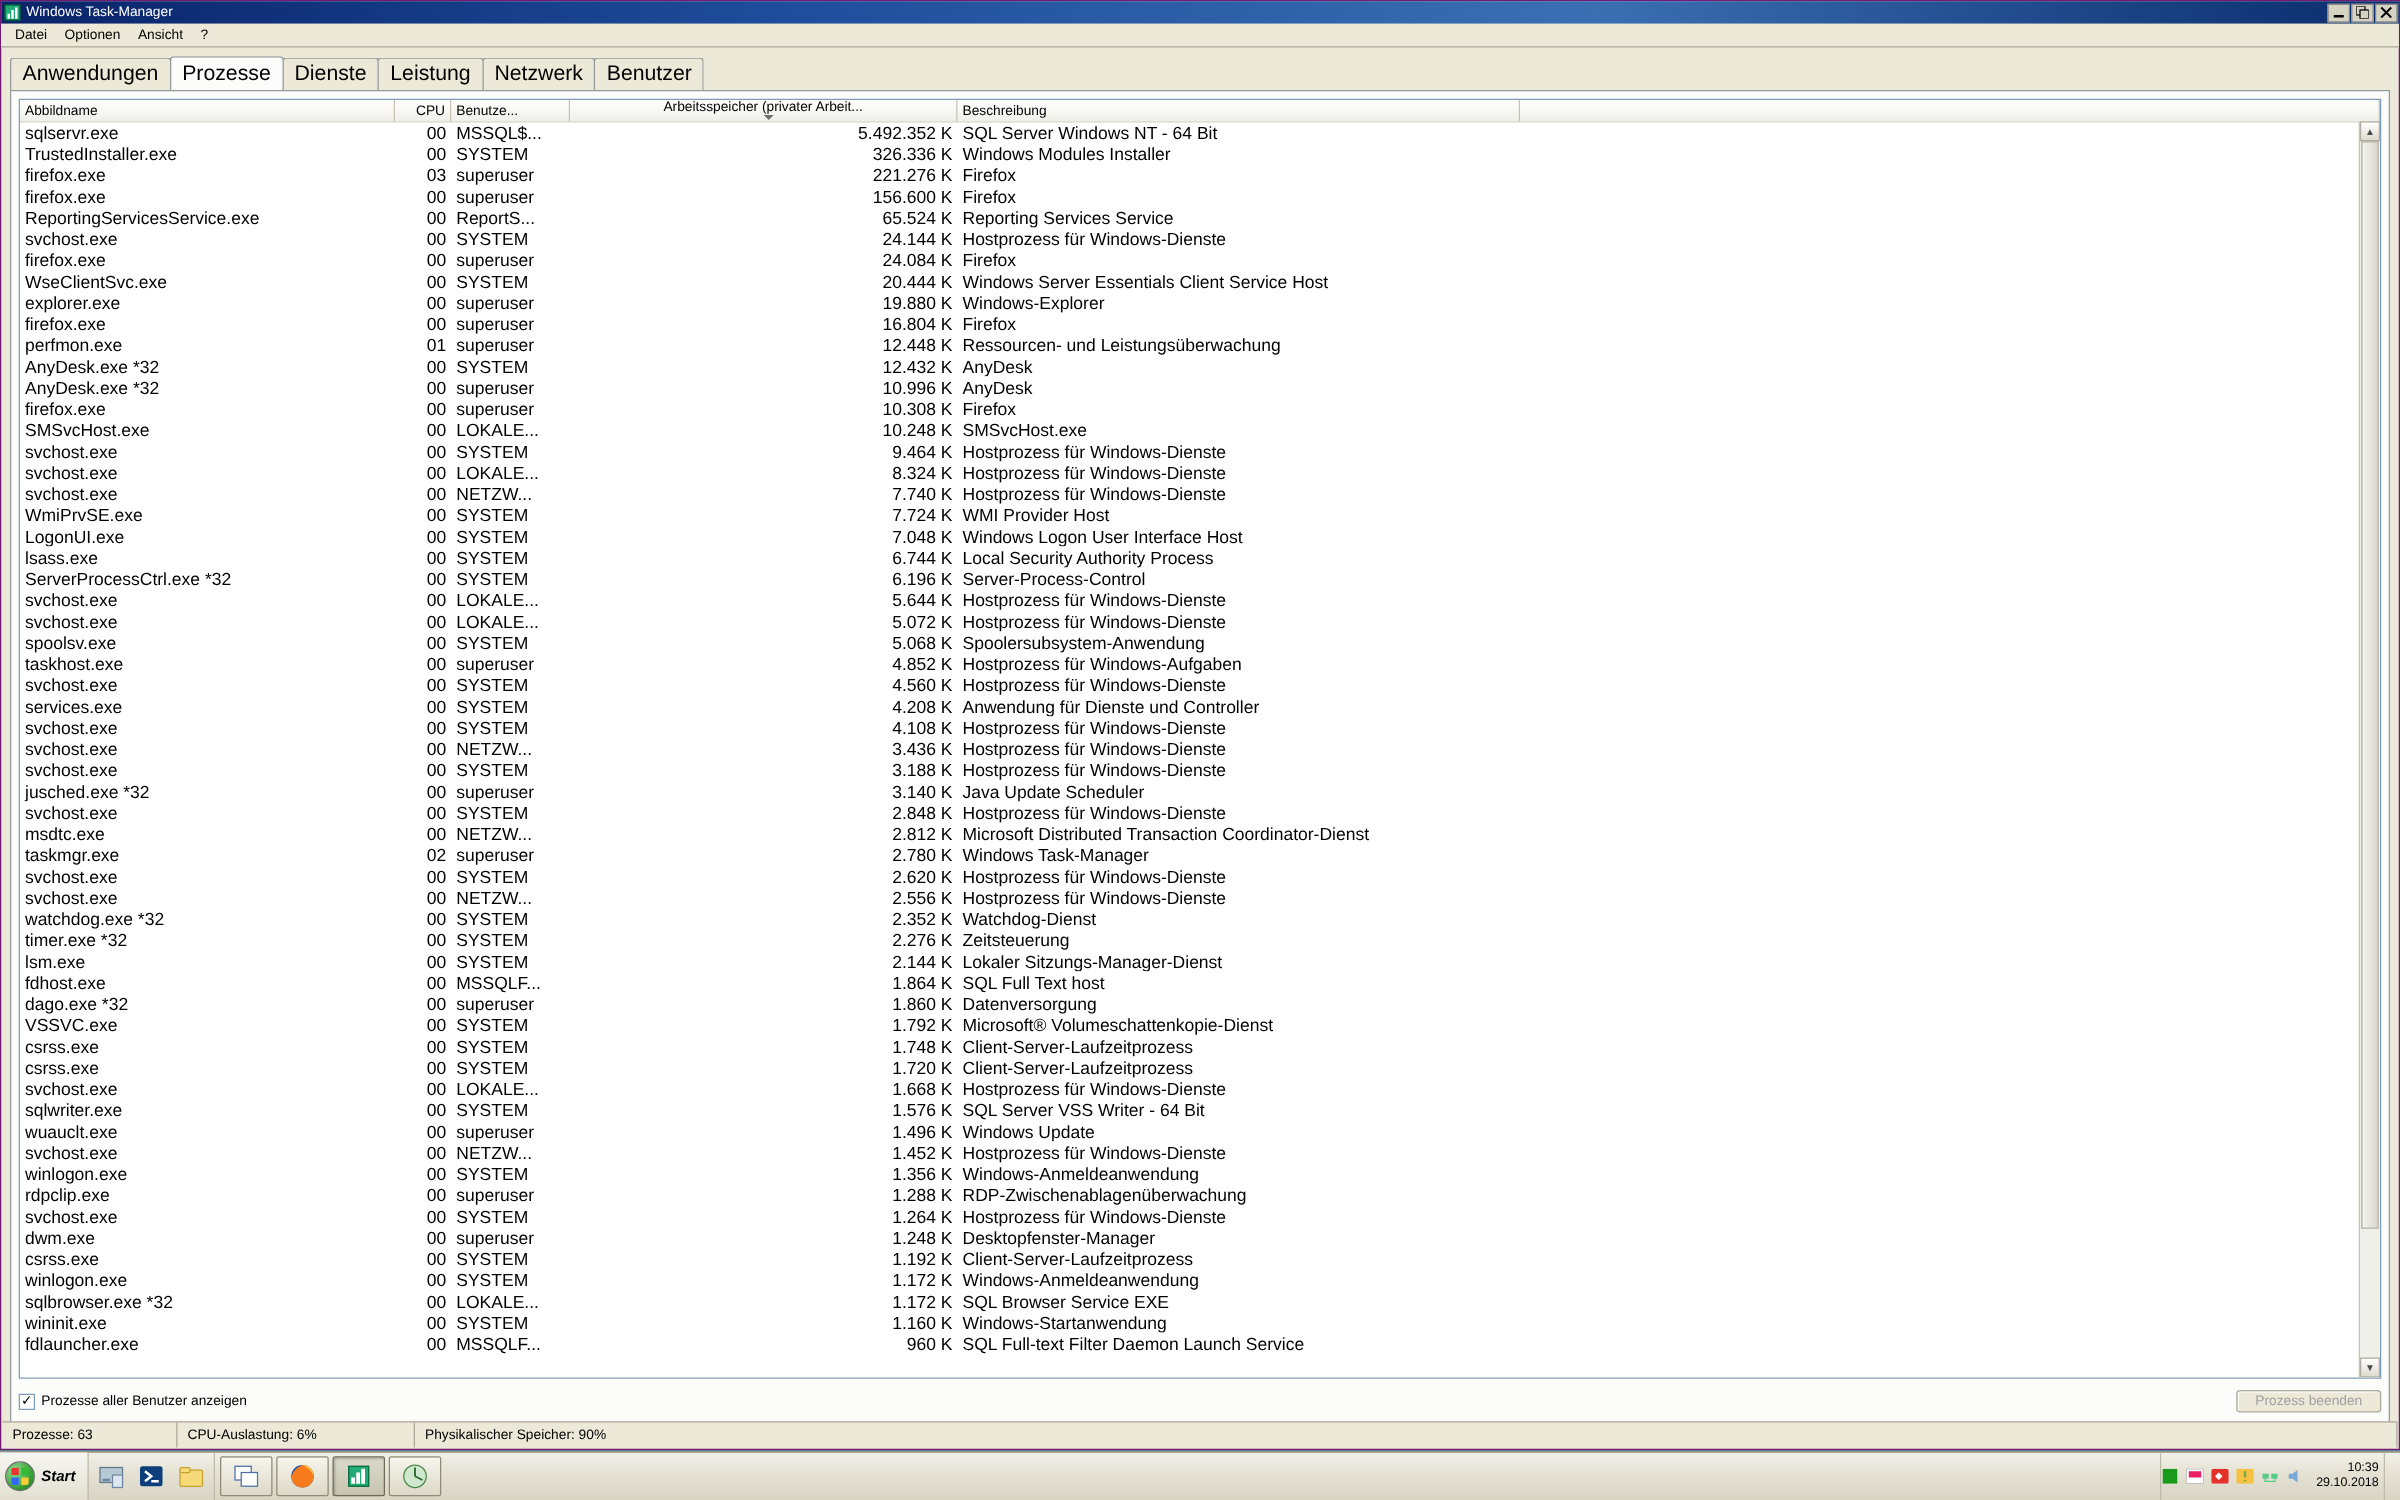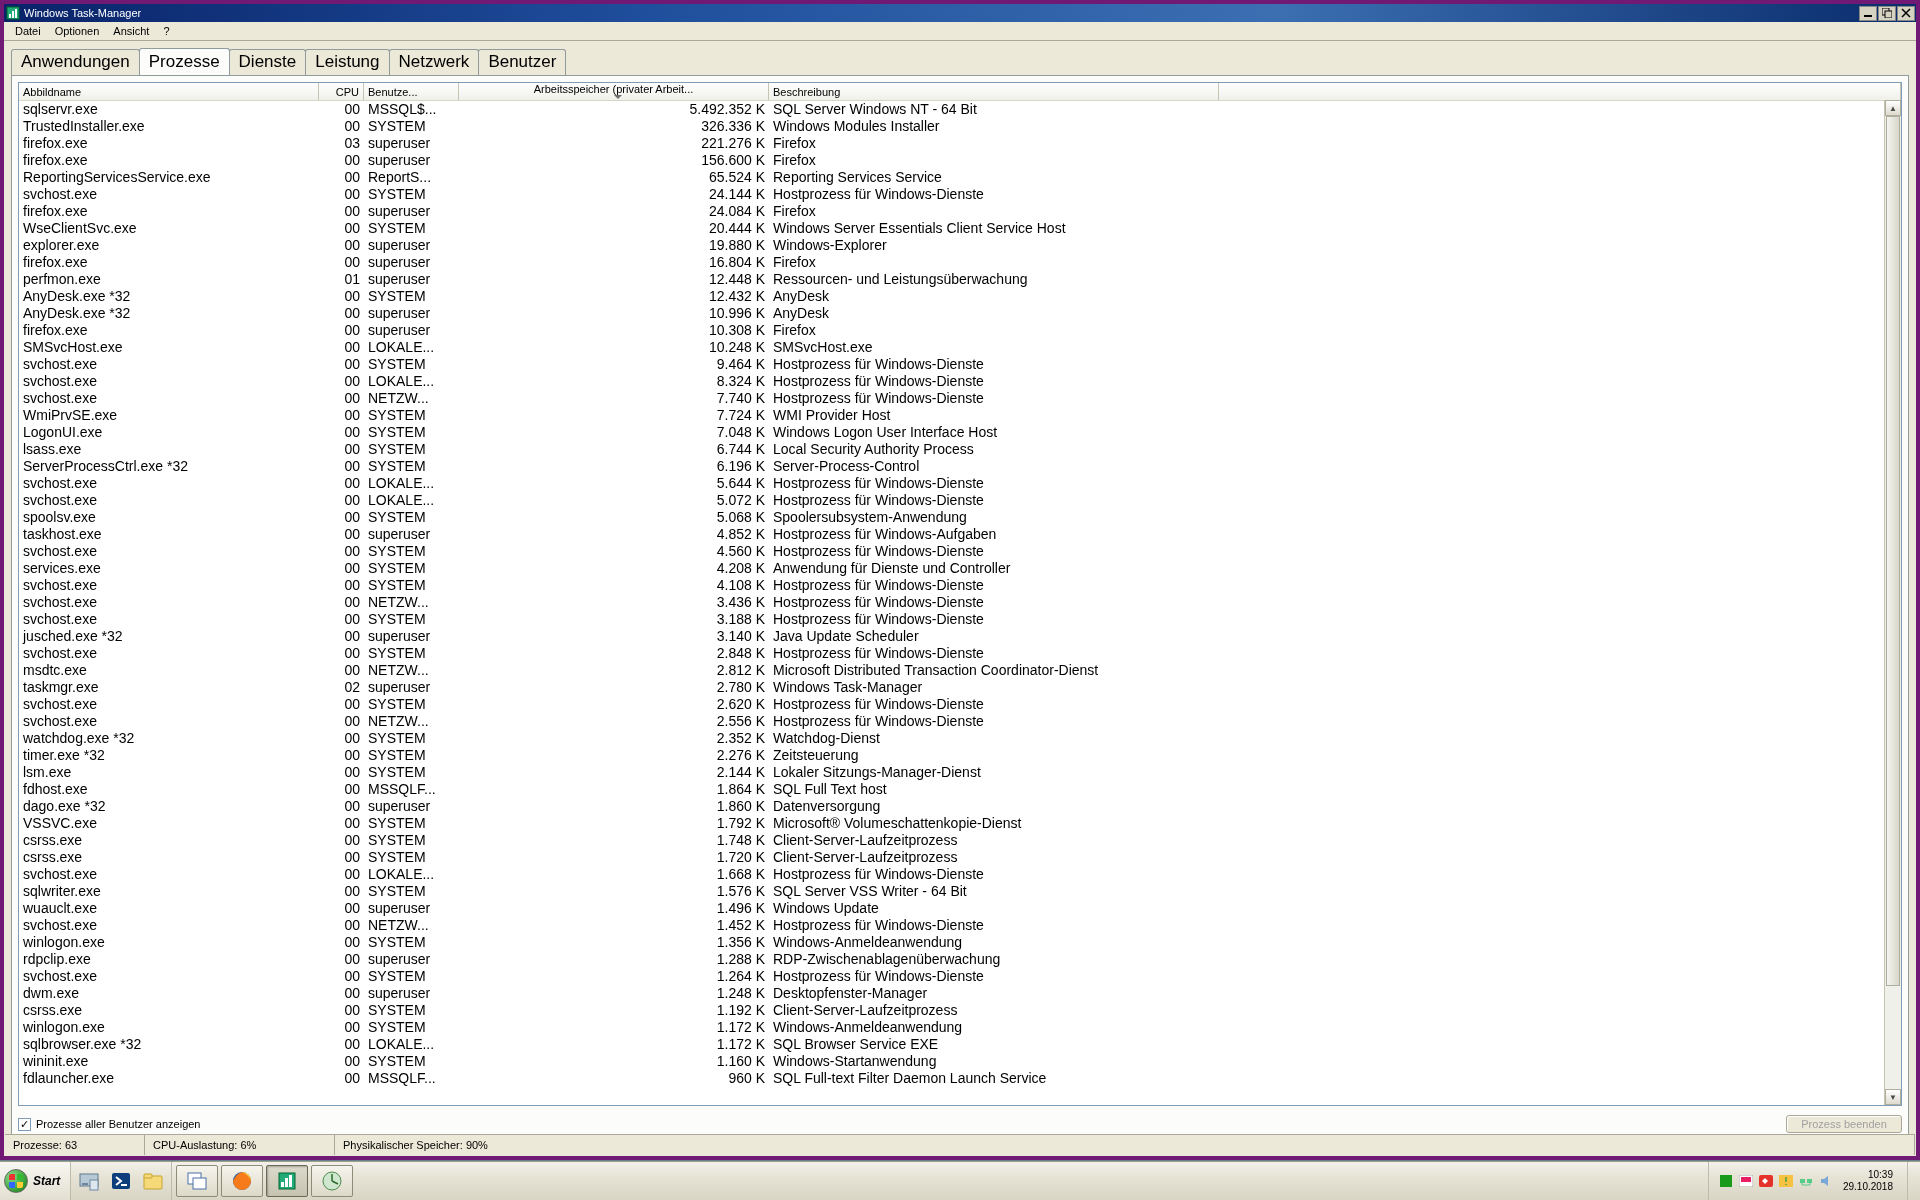--- a/index.html
+++ b/index.html
@@ -8,21 +8,21 @@
     background: #67808d;
     font-family: "Tahoma", "Segoe UI", sans-serif;
     font-size: 11px;
     overflow: hidden;
   }
   .window {
     position: absolute;
     left: 0; top: 0;
     width: 1920px; height: 1160px;
     background: #ece9d8;
-    border: 4px solid #701a75;
+    border: 1px solid #701a75;
     box-sizing: border-box;
   }
   .titlebar {
     height: 18px;
     background: linear-gradient(to right,#092369,#1f4e9c,#3b6fb2,#0a2c6c);
     color:#fff;
     display:flex; align-items:center;
     font-size:11px;
     padding-left:2px;
   }
@@ -254,21 +254,21 @@
     background:linear-gradient(to bottom,#dcdacb,#c6c3b1);
     border:1px solid #6b6a58;
     box-shadow:inset 1px 1px 2px rgba(0,0,0,.25);
   }
   .ql-icon {
     width:28px;height:30px;border-radius:2px;
     display:flex;align-items:center;justify-content:center;
   }
   .tray {
     margin-left:auto;display:flex;align-items:center;
-    border-left:1px solid #bdbba9;padding:0 10px;gap:6px;font-size:10px;
+    border-left:1px solid #bdbba9;padding:0 0;gap:6px;font-size:10px;
   }
   .tray-icon{width:14px;height:14px;display:flex;align-items:center;justify-content:center;}
   .clock{display:flex;flex-direction:column;align-items:flex-end;font-size:10px;line-height:1.2;padding:0 4px;}
   .showdesk{width:12px;height:100%;border-left:1px solid #bdbba9;}
   svg{display:block;}
 </style>
 </head>
 <body>
 
 <div class="window">

